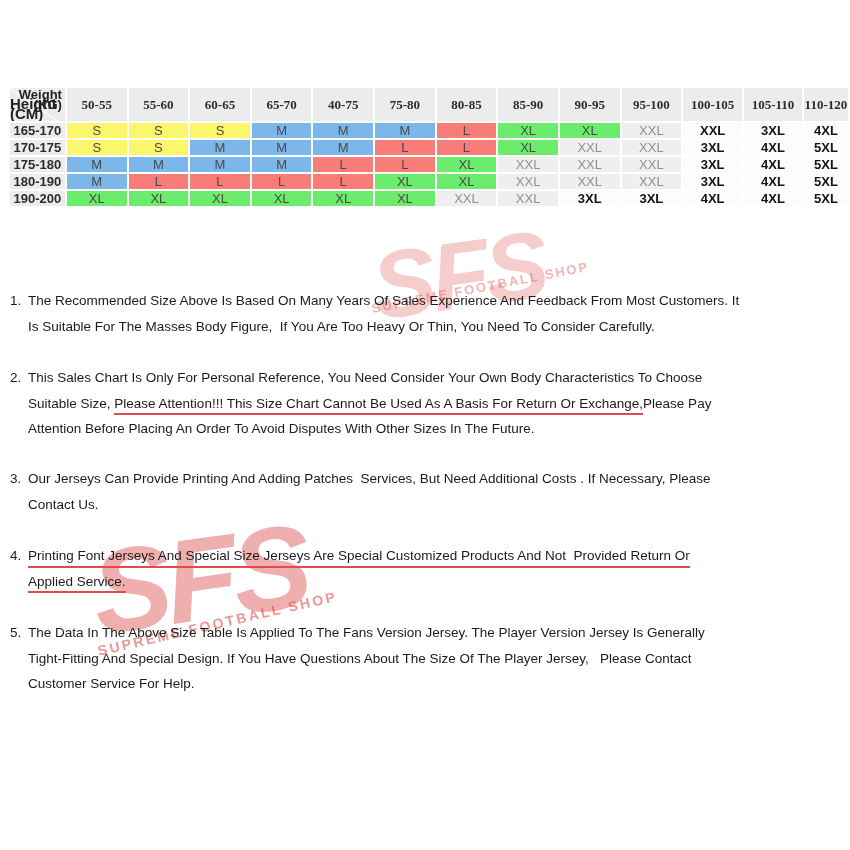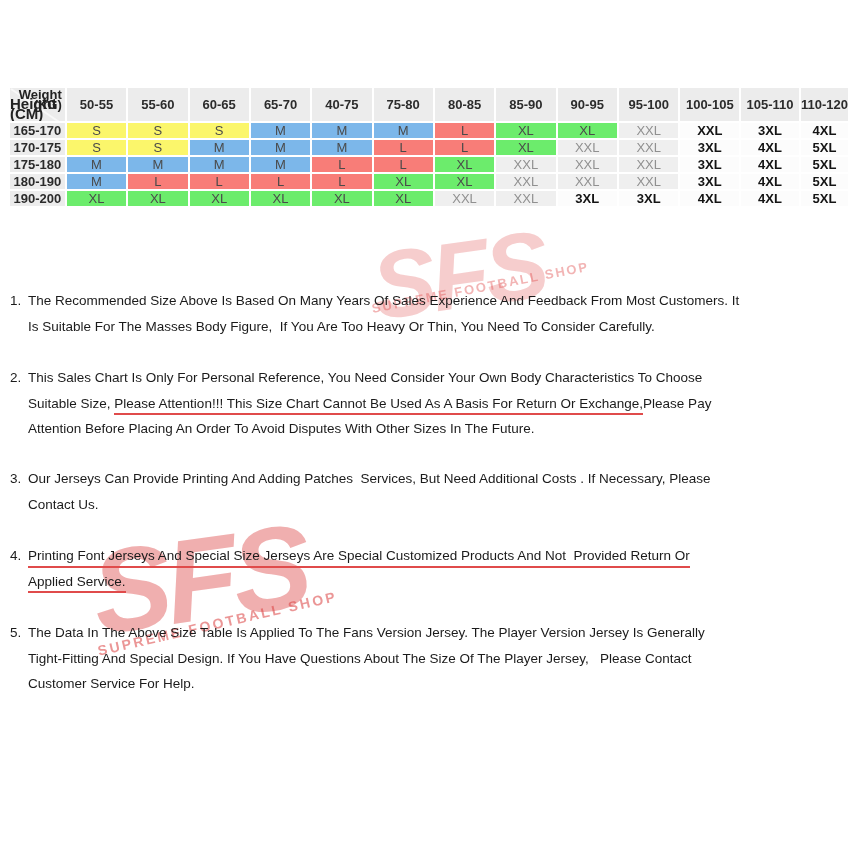--- a/index.html
+++ b/index.html
@@ -18,21 +18,21 @@
     font-size:13px;text-align:center;vertical-align:middle;
     box-sizing:border-box;overflow:hidden;white-space:nowrap;
   }
   .title-row{
     background:var(--header-bg,#ECECEC);height:19px;
     font-size:17px;font-weight:bold;color:#101010;letter-spacing:.5px;
     text-align:center;padding-right:172px !important;
   }
   .col-head{
     background:var(--header-bg,#ECECEC);height:35px;
-    font-weight:bold;font-size:12.5px;color:#2c2c2c;
+    font-weight:bold;font-size:12.5px;color:#2c2c2c;font-family:Liberation Serif, serif;
   }
   .corner-cell{position:relative;background:var(--header-bg,#ECECEC);}
   .corner-weight{position:absolute;top:2px;right:3px;text-align:right;font-size:13px;font-weight:bold;color:#222;line-height:10px;}
   .corner-height{position:absolute;bottom:2px;left:0;text-align:left;font-size:15px;font-weight:bold;color:#222;line-height:10px;}
   .corner-svg{position:absolute;left:0;top:0;}
   .row-head{
     background:var(--header-bg,#ECECEC);height:17px;
     font-weight:bold;font-size:13.5px;color:#2b2b2b;
   }
   td.c-yellow,td.c-blue,td.c-red,td.c-green{color:#4a4a4a;}

